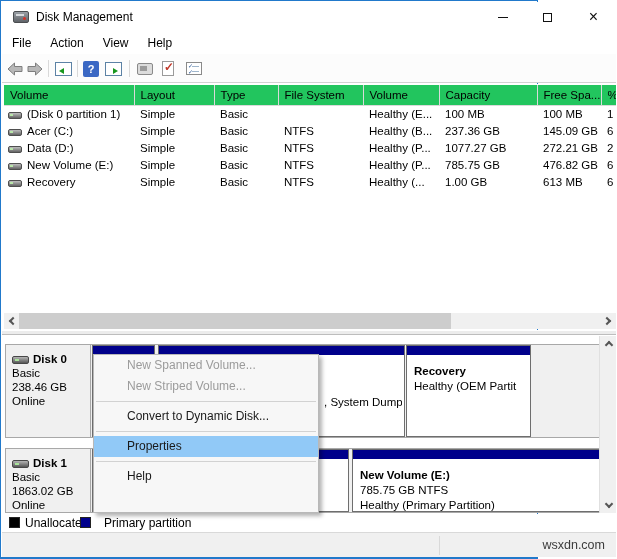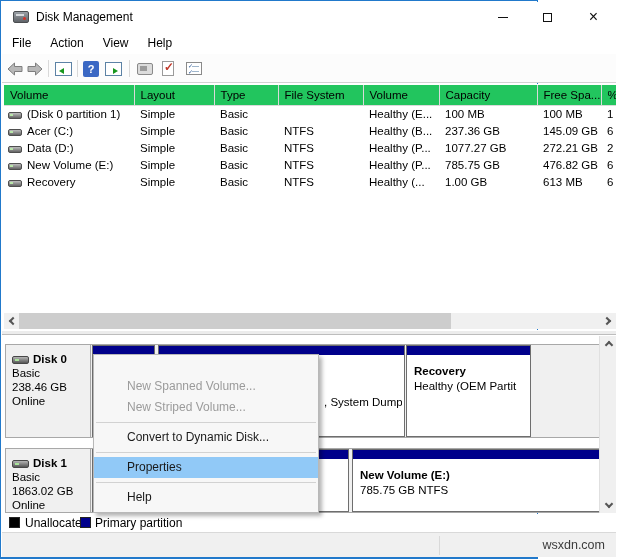--- a/index.html
+++ b/index.html
@@ -88,27 +88,27 @@
   .vscroll { position:absolute; left:598px; top:335px; width:17px; height:177px; background:#f0f0f0; border-left:1px solid #e0e0e0; }
   .vs-btn { position:absolute; left:0; width:17px; height:15px; display:flex; align-items:center; justify-content:center; }
   .vs-up { top:0; } .vs-down { bottom:0; }
 
   
   .legend { position:absolute; left:1px; top:513px; width:614px; height:18px; background:#fff; }
   .legend-sq { position:absolute; top:3px; width:11px; height:11px; border:1px solid #222; }
   .sq-unalloc { left:7px; background:#000; }
   .sq-primary { left:78px; background:#00008b; }
   .legend-lab { position:absolute; top:2px; font-size:12px; }
-  .lab-unalloc { left:23px; } .lab-primary { left:93px;text-align:center; }
+  .lab-unalloc { left:23px; } .lab-primary { left:102px;text-align:center; }
   .statusbar { position:absolute; left:1px; top:531px; width:614px; height:25px; background:#f0f0f0; border-top:1px solid #d9d9d9; }
   .status-div { position:absolute; left:437px; top:3px; width:1px; height:19px; background:#d9d9d9; }
   .watermark { position:absolute; right:11px; top:5px; font-size:12.5px; color:#3c3c3c; }
 
   
-  .context-menu { position:absolute; left:92px; top:353px; width:226px; height:159px; background:#f7f7f7; border:1px solid #b8b8b8; box-shadow:3px 3px 4px rgba(0,0,0,0.3); padding:21px 0; z-index:50; }
+  .context-menu { position:absolute; left:92px; top:353px; width:226px; height:159px; background:#f7f7f7; border:1px solid #b8b8b8; box-shadow:3px 3px 4px rgba(0,0,0,0.3); padding:0 0; z-index:50; }
   .cm-item { height:21px; line-height:21px; padding-left:33px; font-size:12px; white-space:nowrap; }
   .cm-disabled { color:#9b9b9b; }
   .cm-enabled { color:#1a1a1a; }
   .cm-highlight { background:#91c9f7; }
   .cm-sep { height:1px; background:#d2d2d2; margin:4px 2px; }
 </style>
 </head>
 <body>
 
 <div id="window">
@@ -292,20 +292,21 @@
         <div>Online</div>
       </div>
       <div class="part p1a">
         <div class="part-strip"></div>
       </div>
       <div class="part p1b">
         <div class="part-strip"></div>
         <div class="part-body">
           <div class="part-name">New Volume  (E:)</div>
           <div>785.75 GB NTFS</div>
+          <div>Healthy (Primary Partition)</div>
         </div>
       </div>
     </div>
 
   </div>
 
   <div class="vscroll">
     <div class="vs-btn vs-up">
         <span class="chev chev-up"></span>
       </div>

